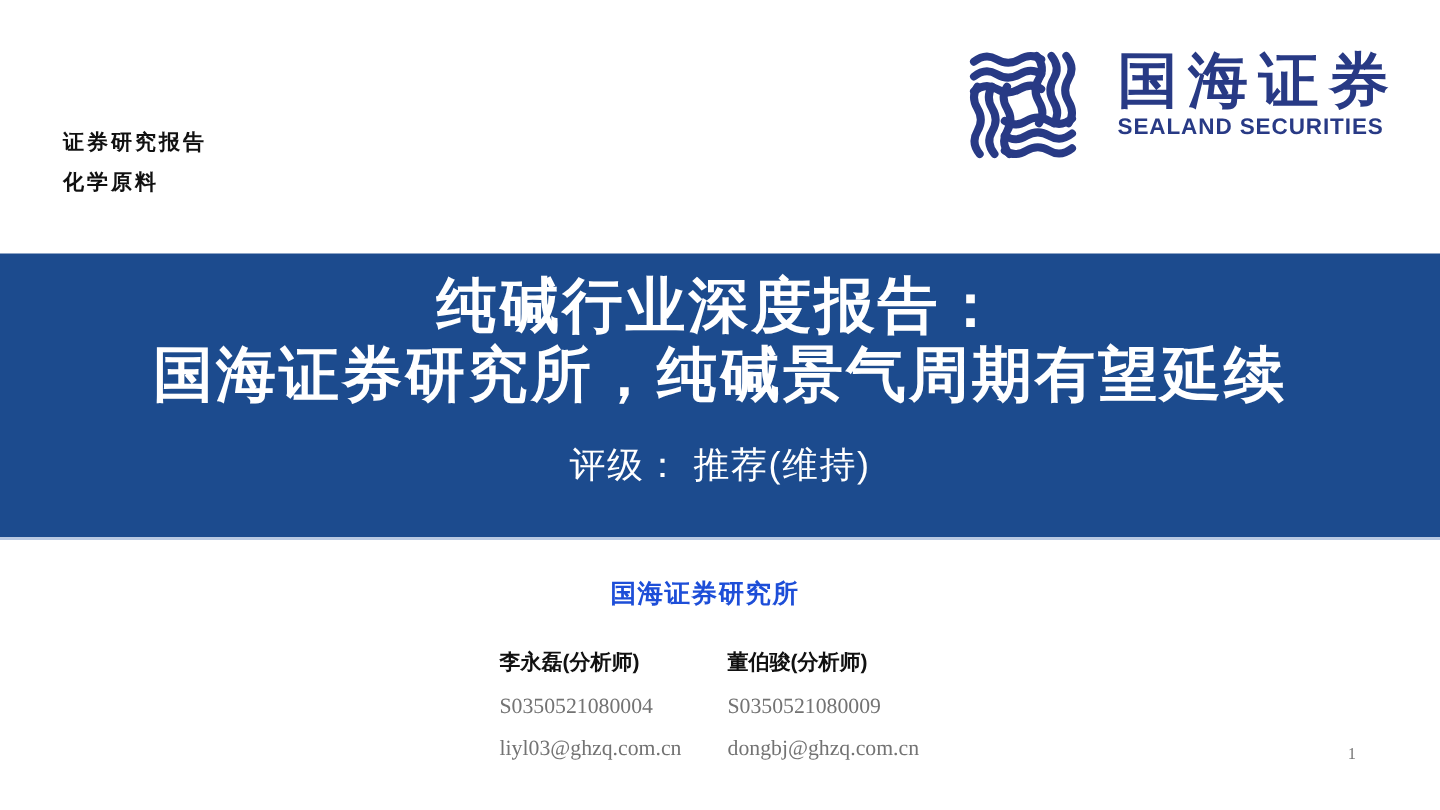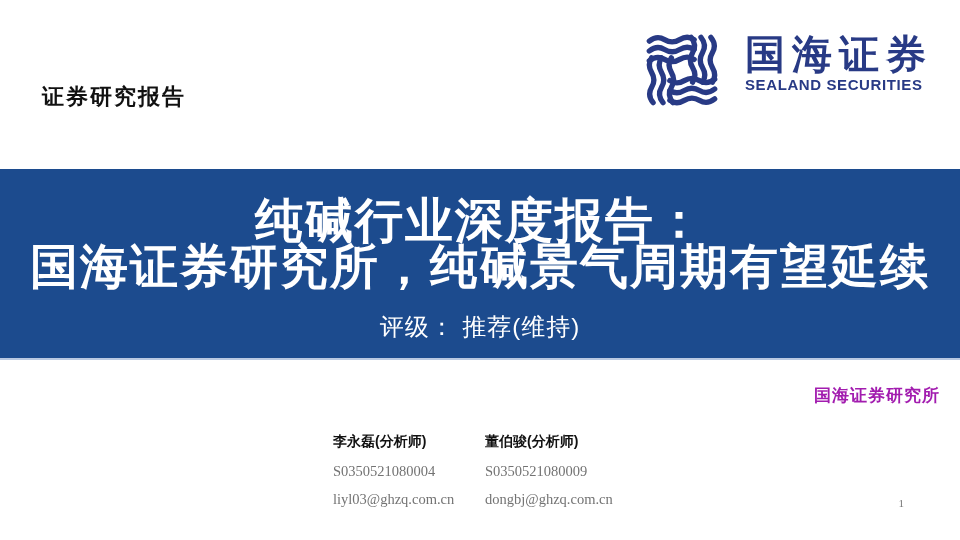--- a/index.html
+++ b/index.html
@@ -15,24 +15,25 @@
     background: #ffffff;
   }
 
   
   .meta {
     position: absolute;
     left: 42px; top: 83px;
     color: #111111;
   }
   .meta-line {
-    font-size: 22px;
+    font-size: 14px;
     font-weight: bold;
     letter-spacing: 2px;
     line-height: 27px;
+    font-family: Liberation Mono, monospace;
   }
   .meta-date {
     font-family: "Liberation Serif", serif;
     font-weight: normal;
     font-size: 18px;
     letter-spacing: 0px;
     line-height: 28px;
   }
 
   
@@ -67,41 +68,41 @@
   .banner {
     position: absolute;
     left: 0; top: 169px;
     width: 960px; height: 191px;
     background: #1c4b8e;
     border-bottom: 2px solid #b9c9e2;
     color: #ffffff;
     text-align: center;
   }
   .banner-title {
-    padding-top: 29px;
-    font-size: 48px;
+    padding-top: 12px;
+    font-size: 40px;
     font-weight: bold;
     letter-spacing: 2px;
     line-height: 46px;
   }
   .banner-rating {
     margin-top: 21px;
     font-size: 24px;
     letter-spacing: 1px;
   }
 
   
   .institute {
     position: absolute;
     left: 0; top: 384px;
     width: 940px;
-    text-align: right;
+    text-align: center;
     font-size: 17px;
     font-weight: bold;
-    color: #a21caf;
+    color: #1d4ed8;
     letter-spacing: 1px;
   }
 
   
   .analysts {
     position: absolute;
     left: 333px; top: 433px;
     display: flex;
     gap: 18px;
   }
@@ -130,20 +131,21 @@
     color: #777777;
   }
 </style>
 </head>
 <body>
 
 <div class="page">
 
   <div class="meta">
     <div class="meta-line">证券研究报告</div>
+    <div class="meta-line">化学原料</div>
   </div>
 
   <div class="logo">
     <div class="logo-mark">
       <svg viewBox="0 0 100 100" width="76" height="76" fill="none" stroke="#283a85" stroke-width="7" stroke-linecap="round">
         <defs>
           <g id="wavegroup">
             <path d="M7 12 Q17 4 27 10 T47 10 T66 10"></path>
             <path d="M7 25 Q17 17 27 23 T47 23 T66 23"></path>
             <path d="M7 38 Q17 30 27 36 T47 36 T66 36"></path>

